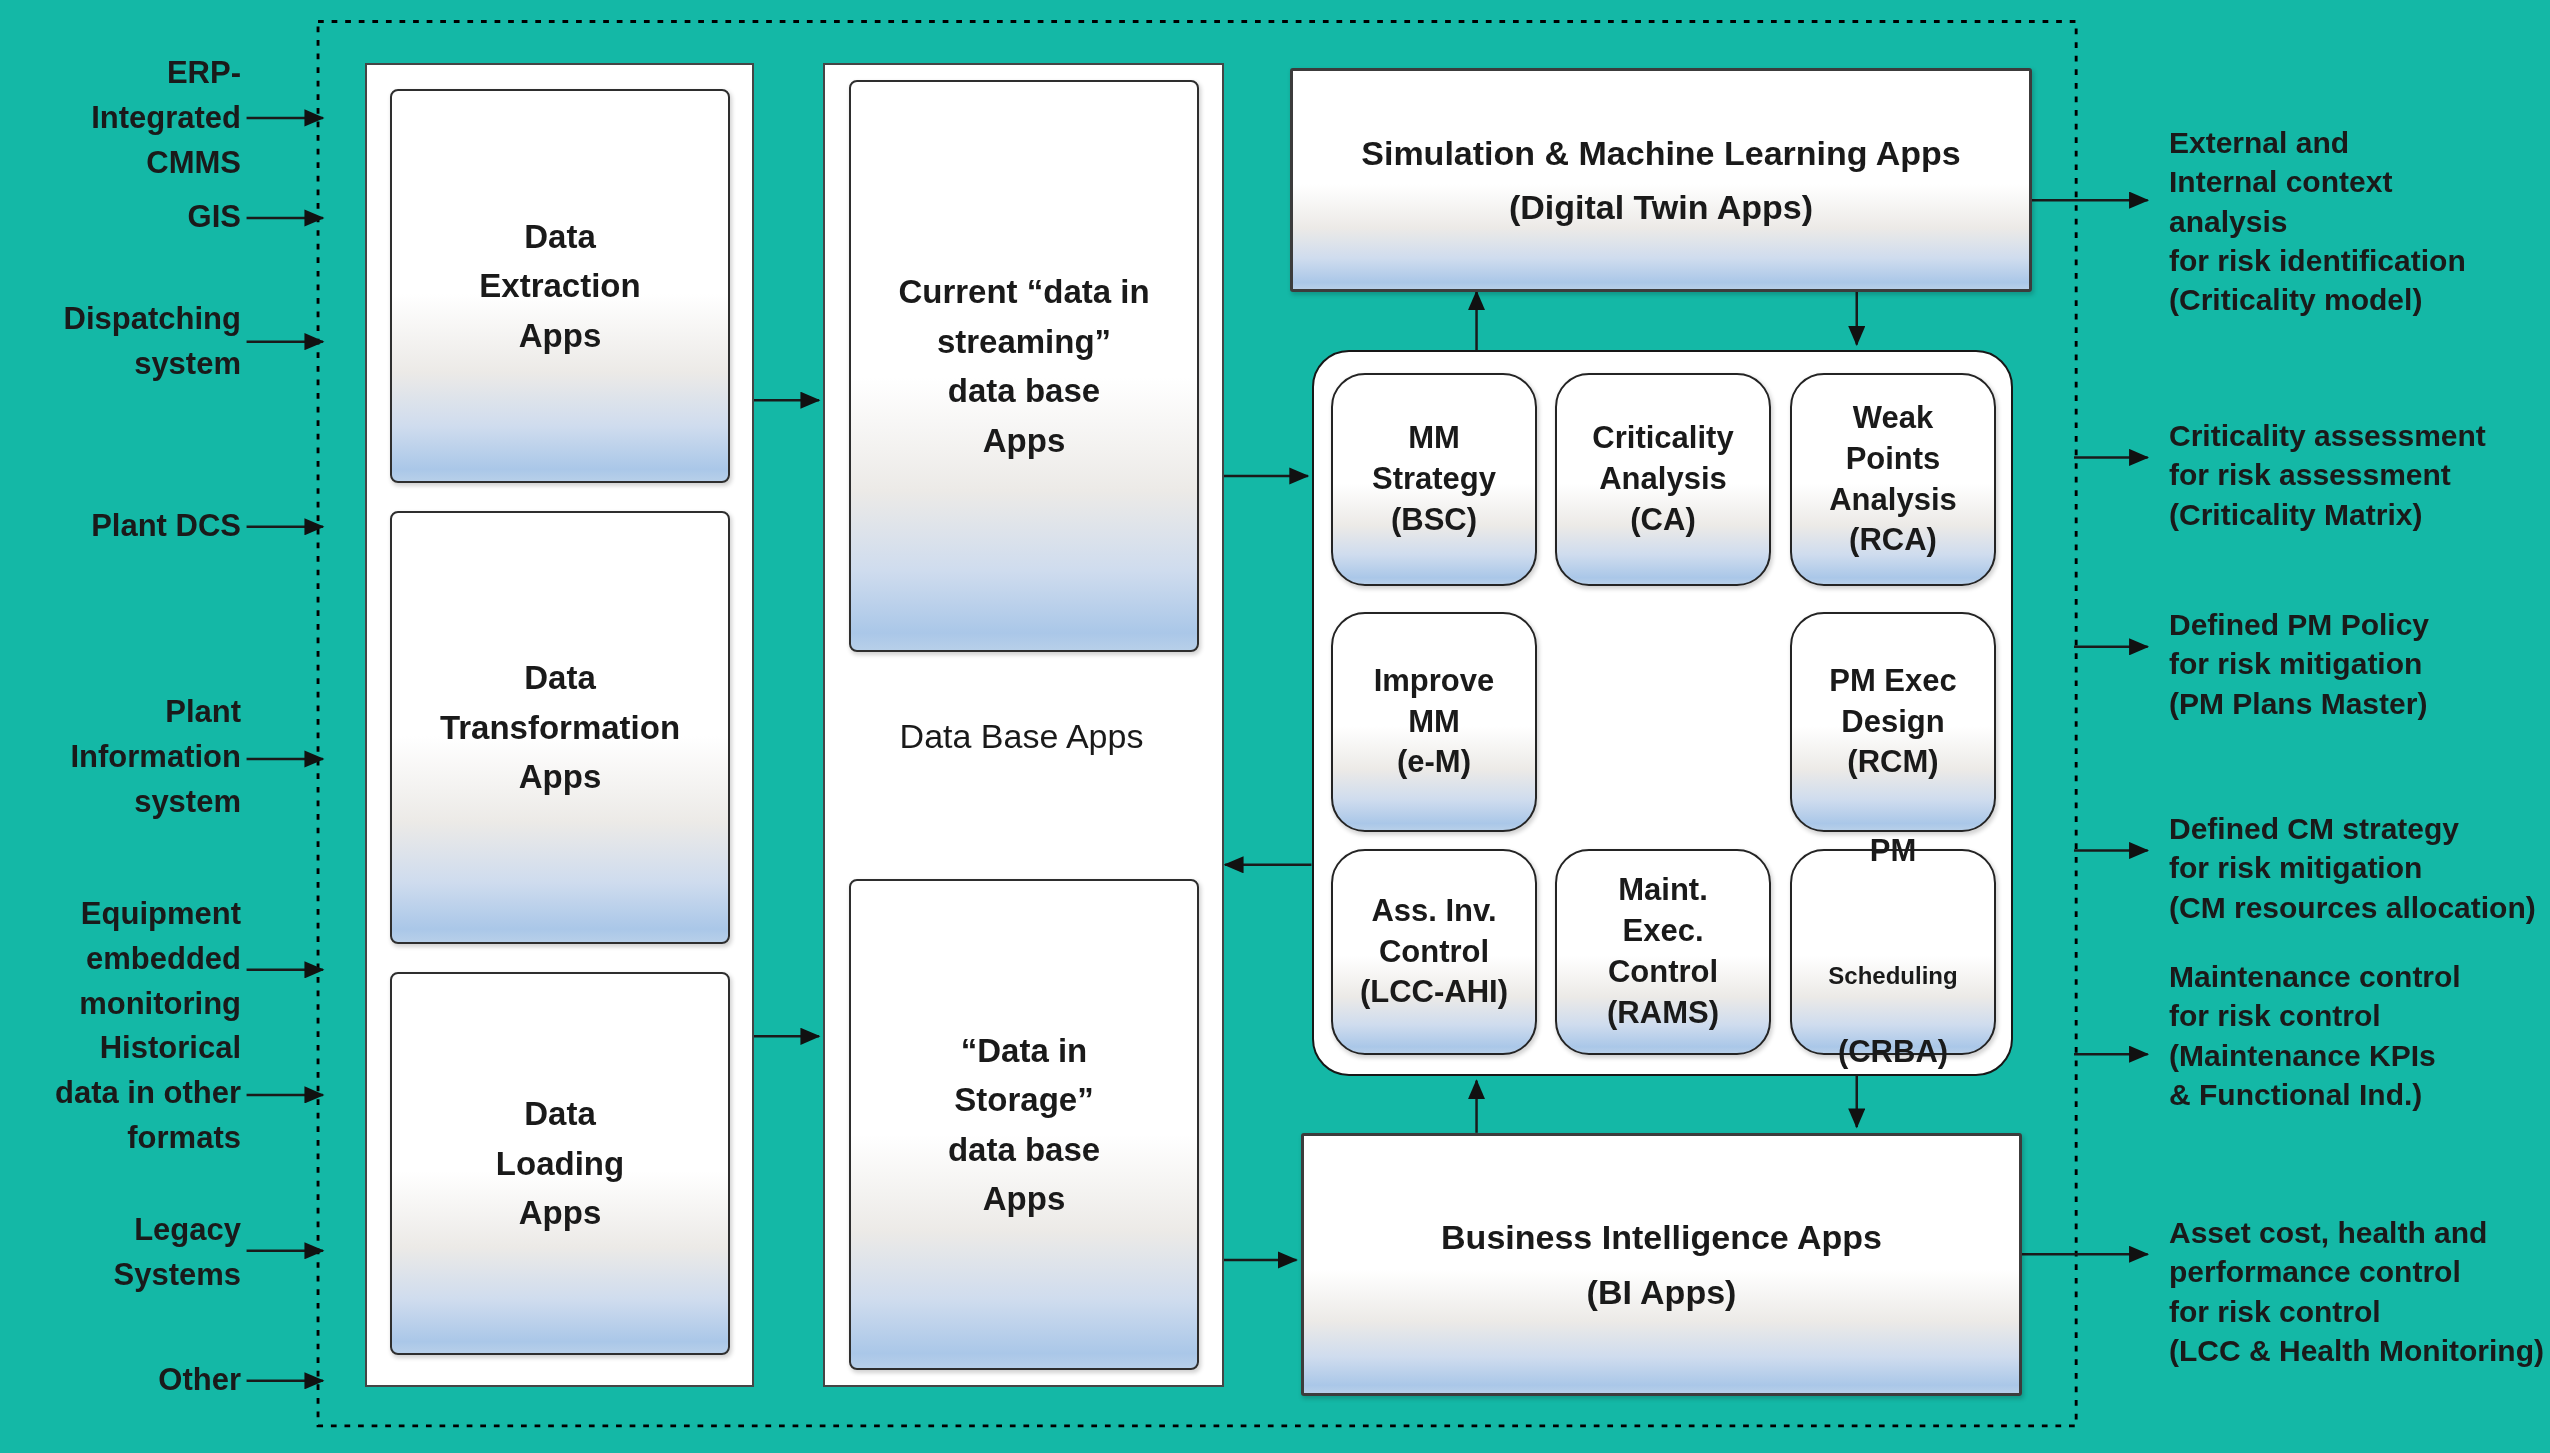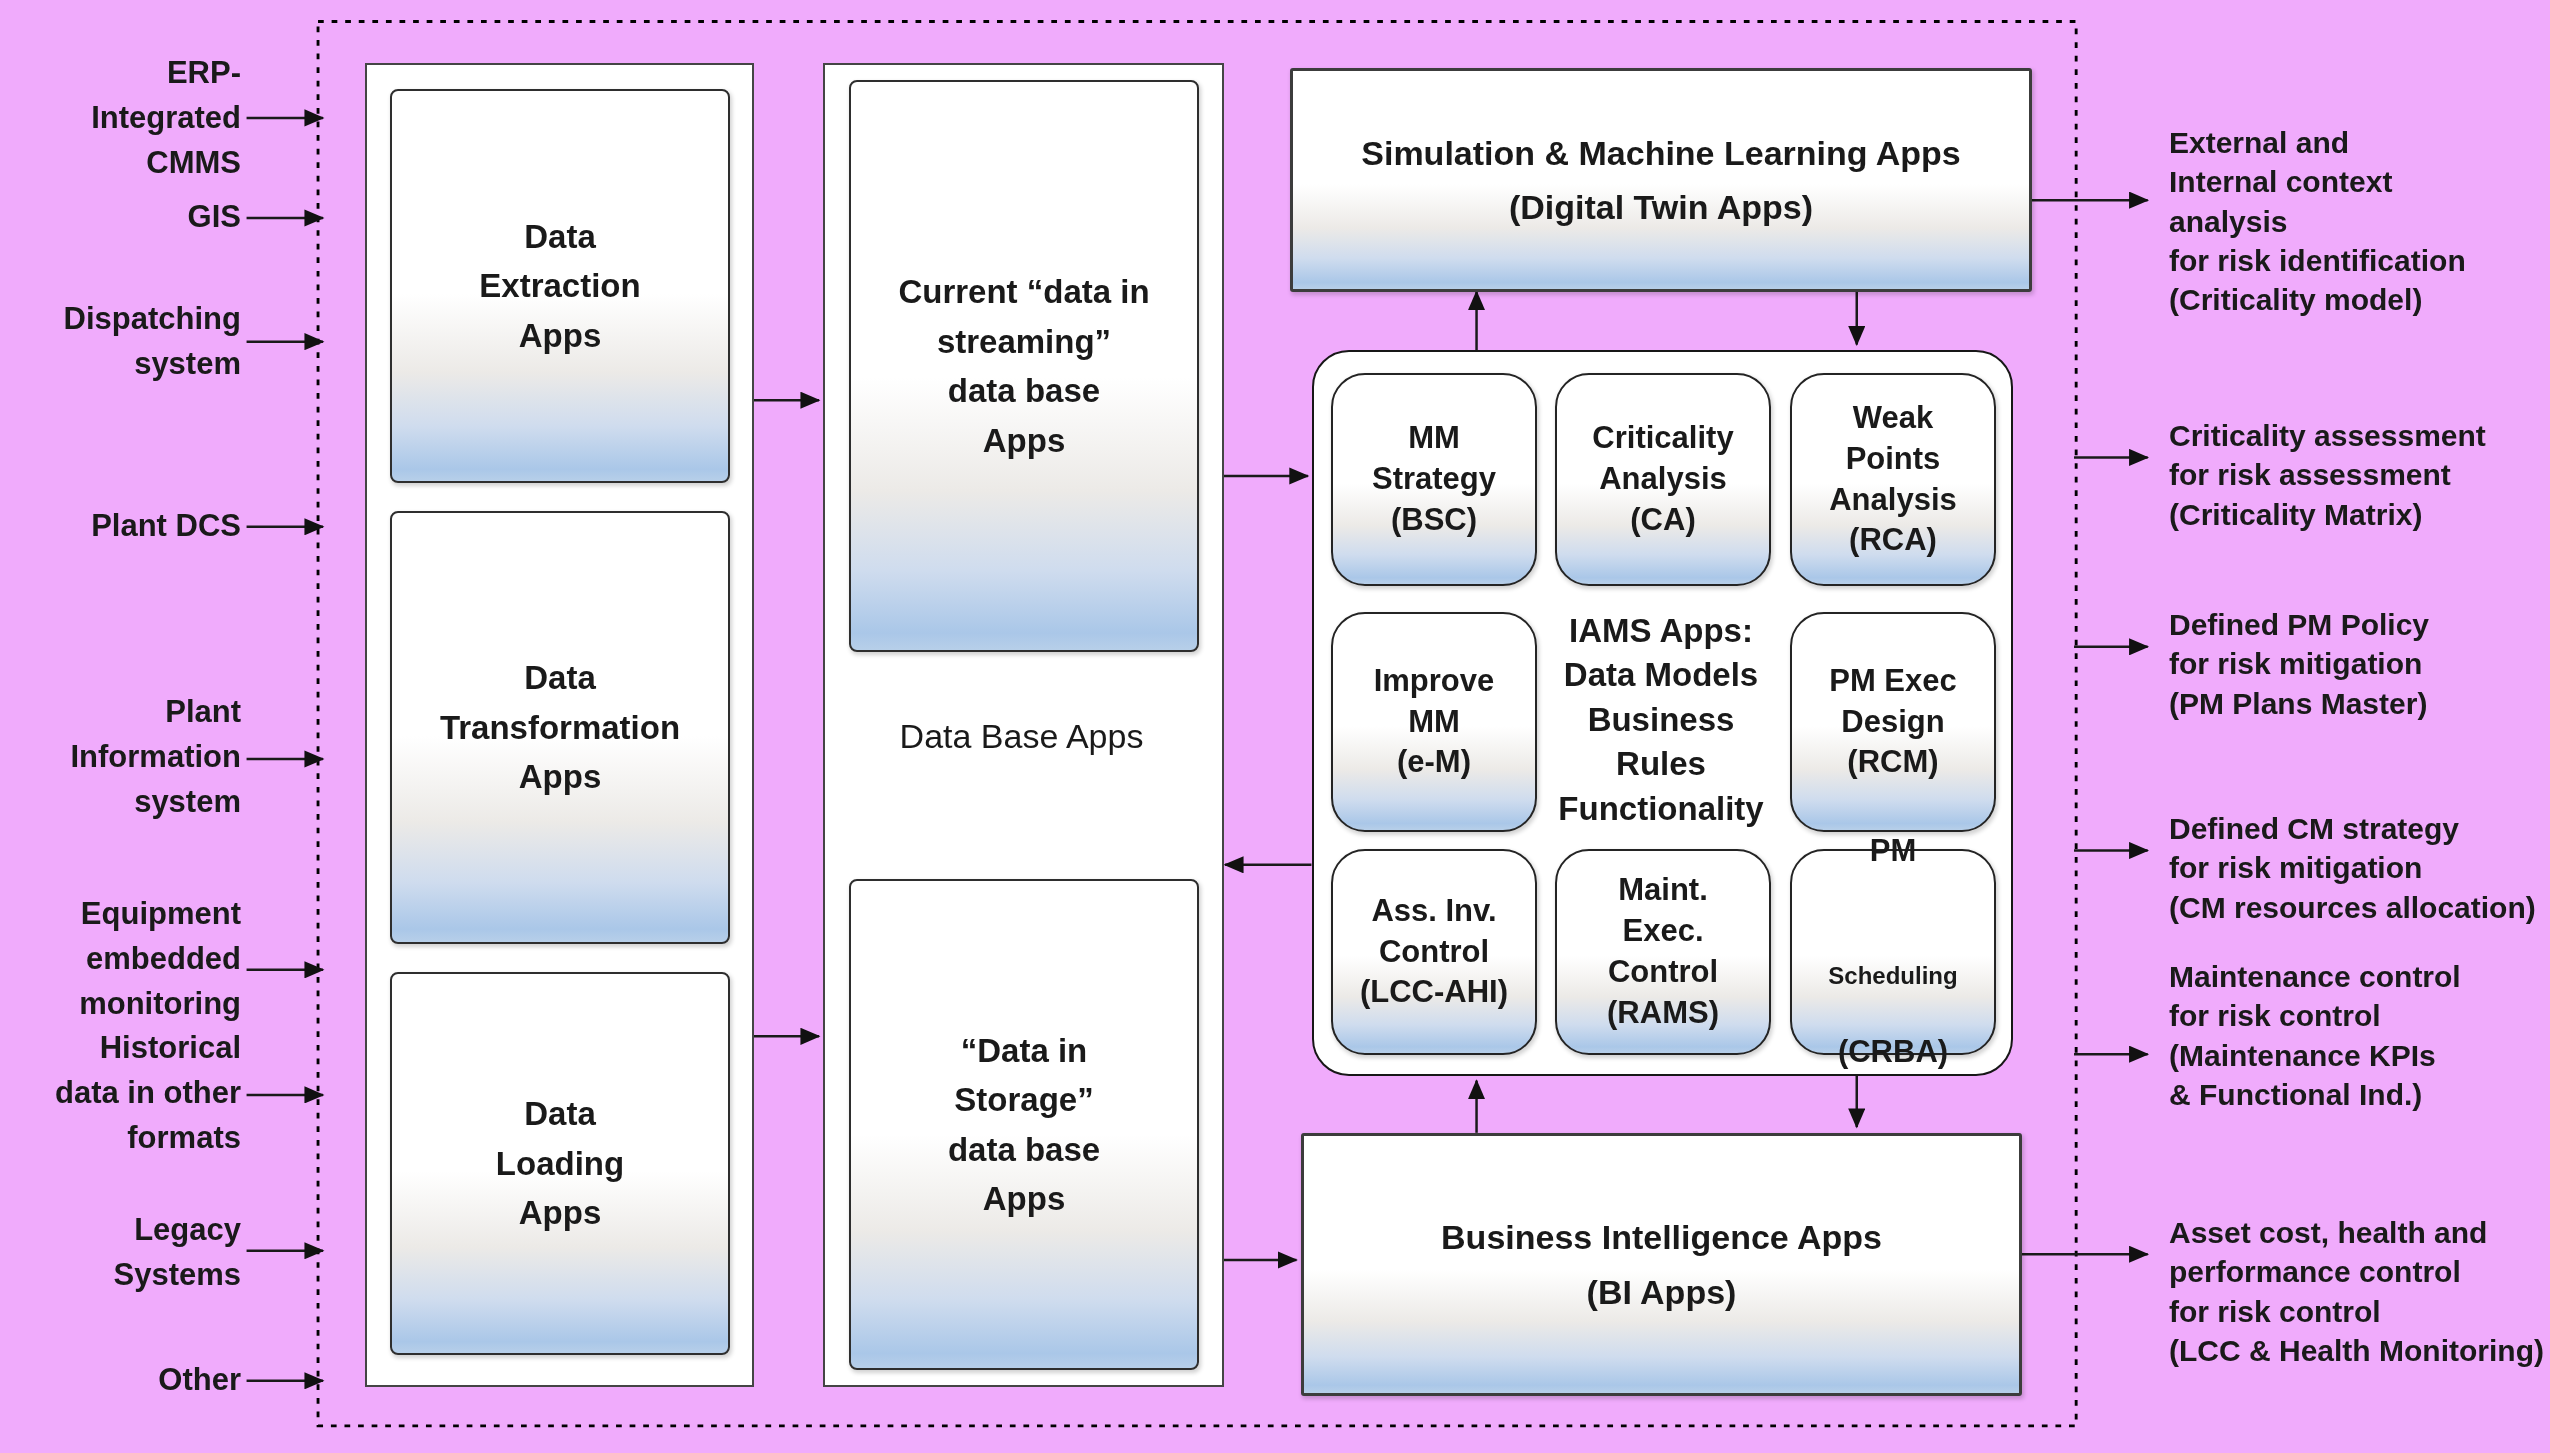--- a/index.html
+++ b/index.html
@@ -1,17 +1,17 @@
 <!DOCTYPE html>
 <html style="font-size:11.4px"><head>
 <meta charset="utf-8">
 <style>
   html,body { margin:0; padding:0; background:#ffffff; }
   #canvas {
-    position:relative; width:2550px; height:1453px; background:#f0abfc;
+    position:relative; width:2550px; height:1453px; background:#14b8a6;
     font-family:"Liberation Sans", sans-serif; color:#1a1a1a; overflow:hidden;
   }
   #wires { position:absolute; left:0; top:0; width:2550px; height:1453px; }
 
   .llabel {
     position:absolute; left:39px; width:202px; text-align:right;
     font-size:31px; font-weight:700; line-height:1.45; white-space:pre-line;
   }
   .rlabel {
     position:absolute; left:2169px; width:379px; text-align:left;
@@ -146,24 +146,20 @@
 Analysis
 (CA)</div>
   <div class="gbox cell" style="left:1790px; top:373px;  width:202px; height:209px">Weak
 Points
 Analysis
 (RCA)</div>
 
   <div class="gbox cell" style="left:1331px; top:612px;  width:202px; height:216px">Improve
 MM
 (e-M)</div>
-  <div class="note" style="left:1541px; top:612px; width:240px; height:216px">IAMS Apps:
-Data Models
-Business Rules
-Functionality</div>
   <div class="gbox cell" style="left:1790px; top:612px;  width:202px; height:216px">PM Exec
 Design
 (RCM)</div>
 
   <div class="gbox cell" style="left:1331px; top:849px; width:202px; height:202px">Ass. Inv.
 Control
 (LCC-AHI)</div>
   <div class="gbox cell" style="left:1555px; top:849px; width:212px; height:202px">Maint.
 Exec.
 Control

